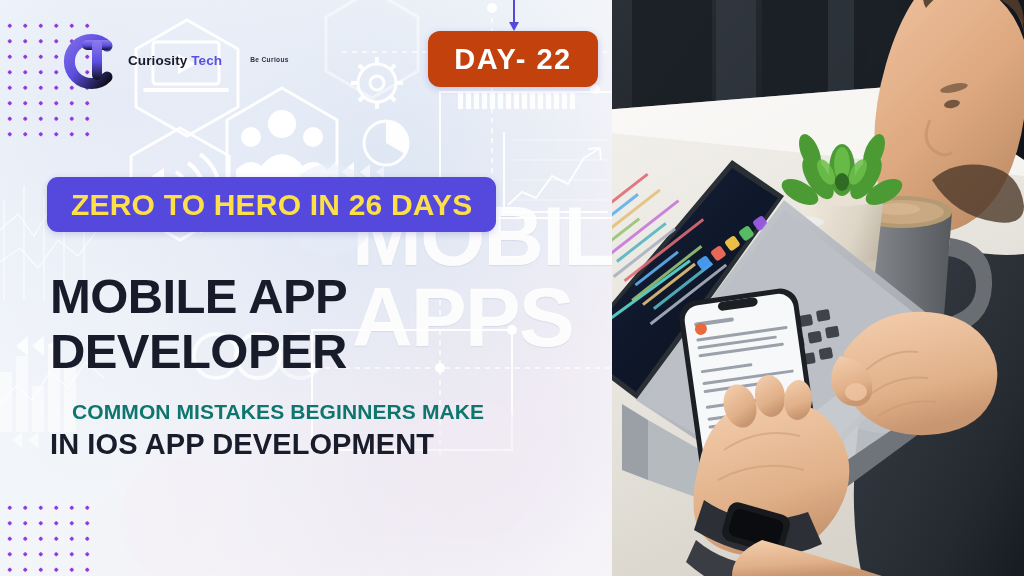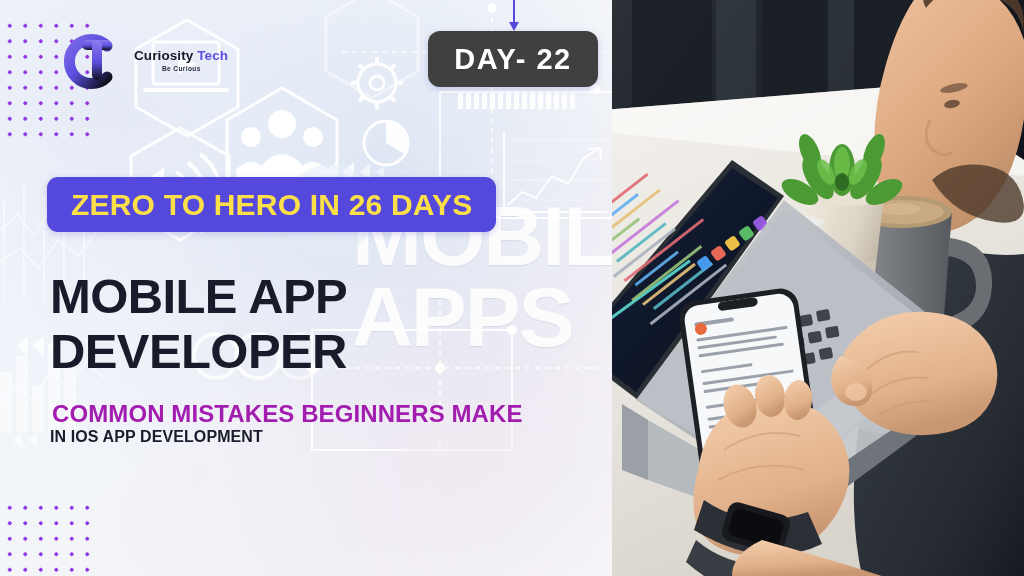--- a/index.html
+++ b/index.html
@@ -57,35 +57,35 @@
 
   
   .decor{ position:absolute; left:0; top:0; width:613px; height:576px; }
 
   
   .logo-wrap{
     position:absolute; left:60px; top:30px;
     display:flex; align-items:center; gap:4px;
   }
   .logo-mark{ width:62px; height:62px; }
-  .logo-text{ display:flex; flex-direction:column; line-height:1; margin-left:8px; }
+  .logo-text{ display:flex; flex-direction:row; line-height:1; margin-left:2px; }
   .logo-title{ font-size:13.5px; font-weight:700; letter-spacing:.1px; }
   .logo-title .c1{ color:#161a2b; }
   .logo-title .c2{ color:#5b4fe0; }
   .logo-sub{
     font-size:6.6px; font-weight:700; color:#2b2f45;
     letter-spacing:.35px; margin-top:3px; margin-left:28px;
   }
 
   
   .day-arrow{ position:absolute; left:506px; top:0px; width:16px; height:32px; }
   .day-badge{
     position:absolute; left:428px; top:31px;
     width:170px; height:56px;
-    background:#404040; border-radius:12px;
+    background:#c2410c; border-radius:12px;
     display:flex; align-items:center; justify-content:center;
     box-shadow:0 2px 7px rgba(60,50,170,.22);
   }
   .day-badge span{
     color:#ffffff; font-size:29px; font-weight:700; letter-spacing:1.5px;
   }
 
   
   .zth{
     position:absolute; left:47px; top:177px;
@@ -102,27 +102,27 @@
   
   .headline{
     position:absolute; left:50px; top:269px; width:560px;
     color:#171b2a; font-size:49px; font-weight:800;
     line-height:1.13; letter-spacing:-.6px;
   }
   .headline .l2{ display:block; }
 
   
   .sub1{
-    position:absolute; left:52px; top:400px;
-    color:#a21caf; font-size:24px; font-weight:700; letter-spacing:.1px;
+    position:absolute; left:72px; top:400px;
+    color:#0f766e; font-size:21px; font-weight:700; letter-spacing:.1px;
     white-space:nowrap;
   }
   .sub2{
     position:absolute; left:50px; top:428px;
-    color:#191c2b; font-size:16px; font-weight:800; letter-spacing:.1px;
+    color:#191c2b; font-size:29px; font-weight:800; letter-spacing:.1px;
     white-space:nowrap;
   }
 
   
   .photo{
     position:absolute; left:612px; top:0; width:412px; height:576px;
     overflow:hidden; background:#0e1116;
   }
   .photo svg{ display:block; width:412px; height:576px; }
 </style>

